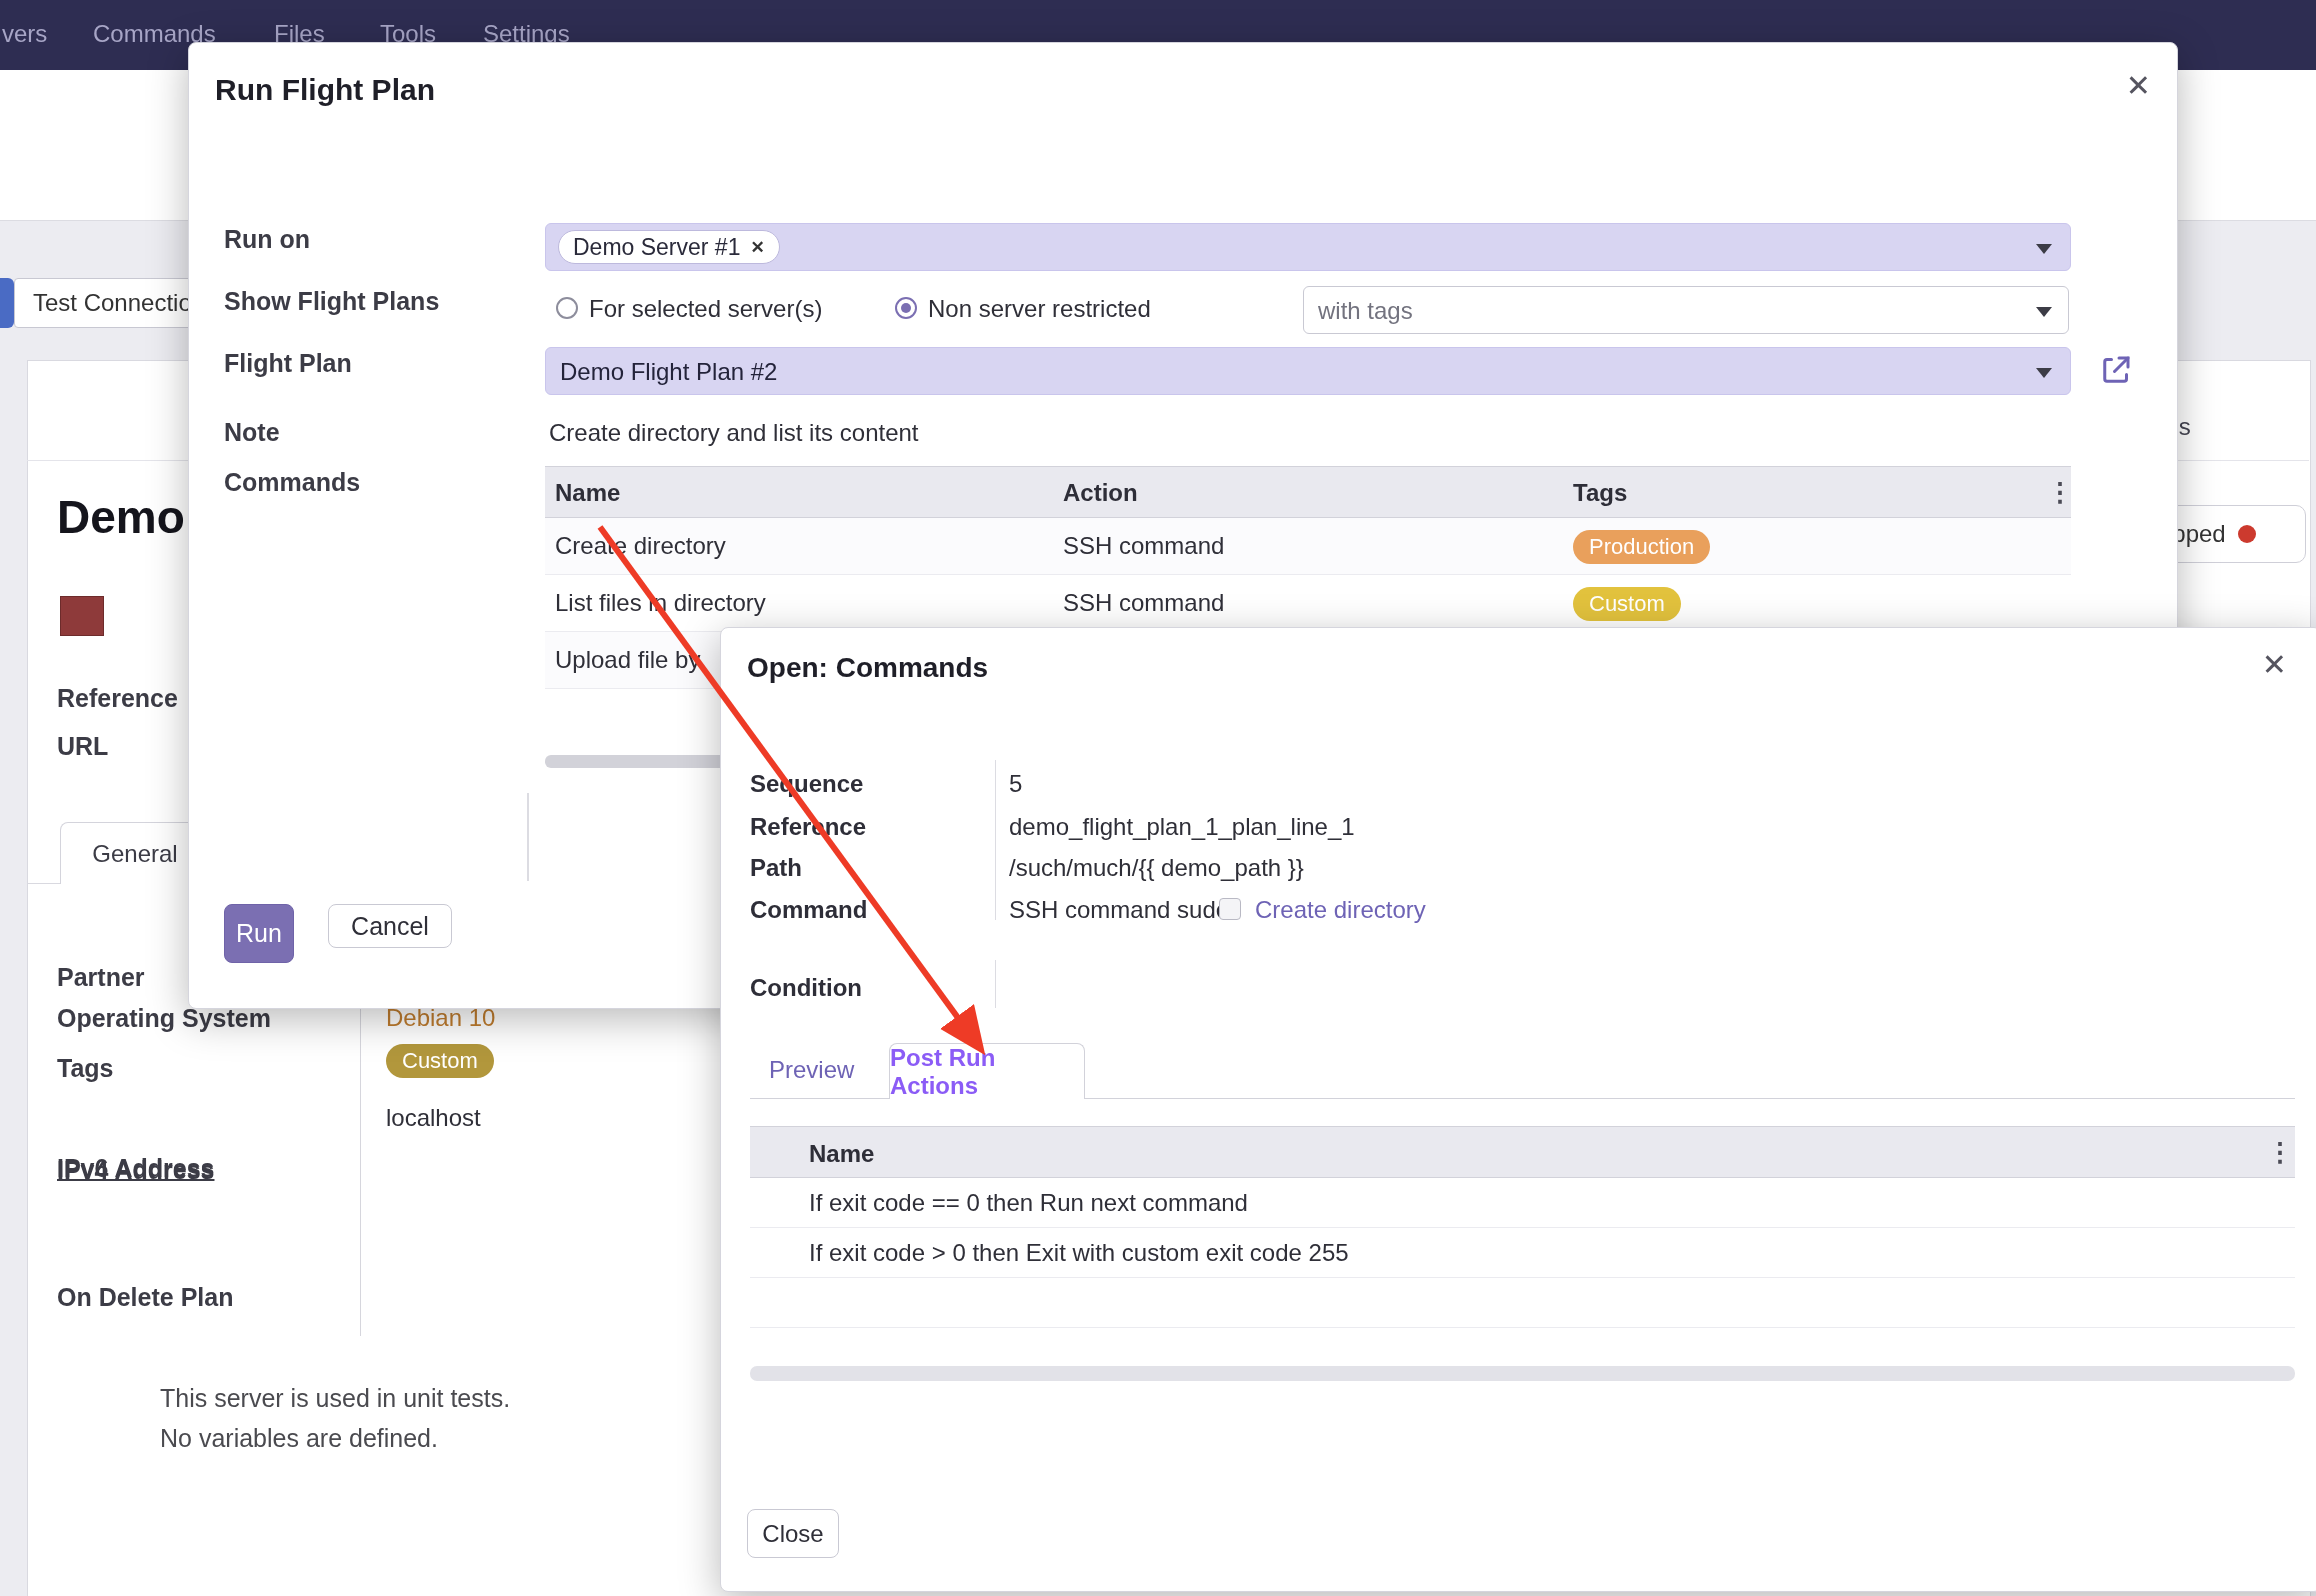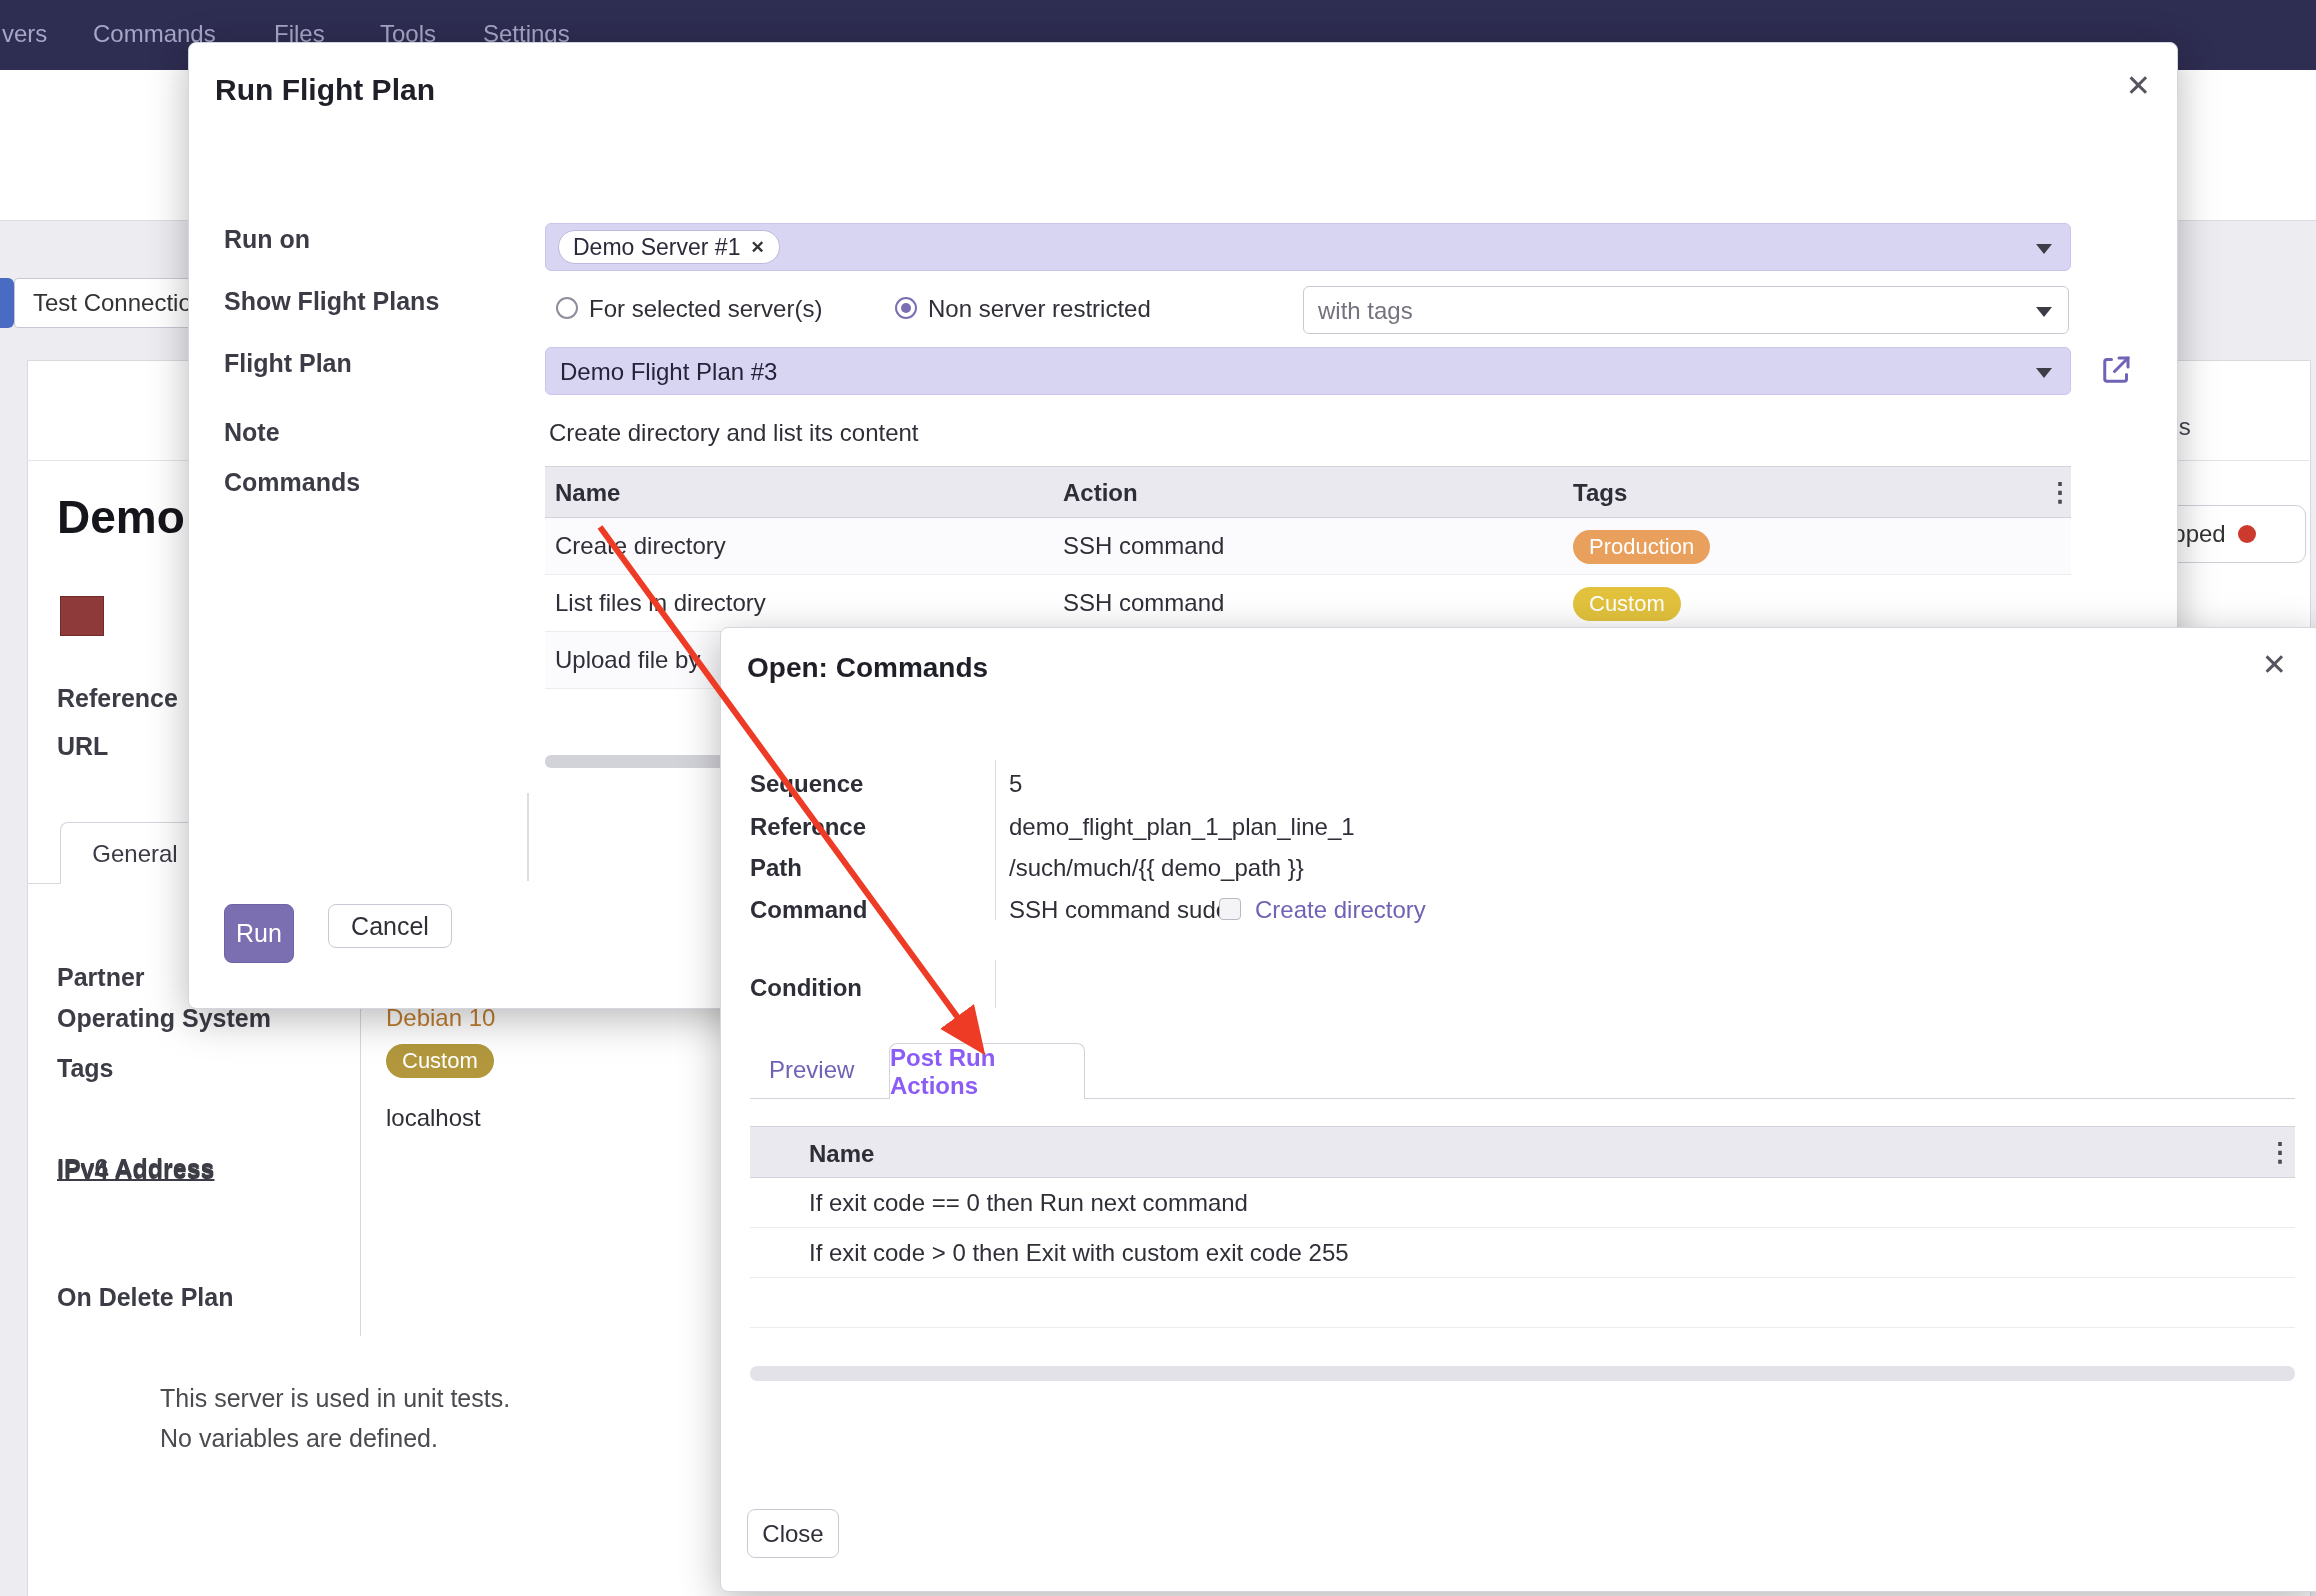--- a/index.html
+++ b/index.html
@@ -116,21 +116,21 @@
     <span class="td-text" style="left:400px;top:252px;">For selected server(s)</span>
     <span class="radio sel" style="left:706px;top:254px;"></span>
     <span class="td-text" style="left:739px;top:252px;">Non server restricted</span>
 
     <div class="select-white" style="left:1114px;top:243px;width:766px;height:48px;">
       <span style="position:absolute;left:14px;top:10px;font-size:24px;color:#73737f;">with tags</span>
       <span class="caret" style="right:16px;top:20px;"></span>
     </div>
 
     <div class="select-lav" style="left:356px;top:304px;width:1526px;height:48px;">
-      <span style="position:absolute;left:14px;top:10px;font-size:24px;color:#23233a;">Demo Flight Plan #3</span>
+      <span style="position:absolute;left:14px;top:10px;font-size:24px;color:#23233a;">Demo Flight Plan #2</span>
       <span class="caret" style="right:18px;top:20px;"></span>
     </div>
     <svg class="abs" style="left:1909px;top:309px;z-index:2;" width="36" height="36" viewBox="0 0 24 24" fill="none" stroke="#6e63b5" stroke-width="2" stroke-linecap="round">
       <path d="M9 5H6a1.5 1.5 0 0 0-1.5 1.5V18A1.5 1.5 0 0 0 6 19.5h11.5A1.5 1.5 0 0 0 19 18v-3"></path>
       <path d="M14 4h6v6"></path>
         <path d="M20 4 11 13"></path>
     </svg>
 
     <span class="td-text" style="left:360px;top:376px;">Create directory and list its content</span>
 

